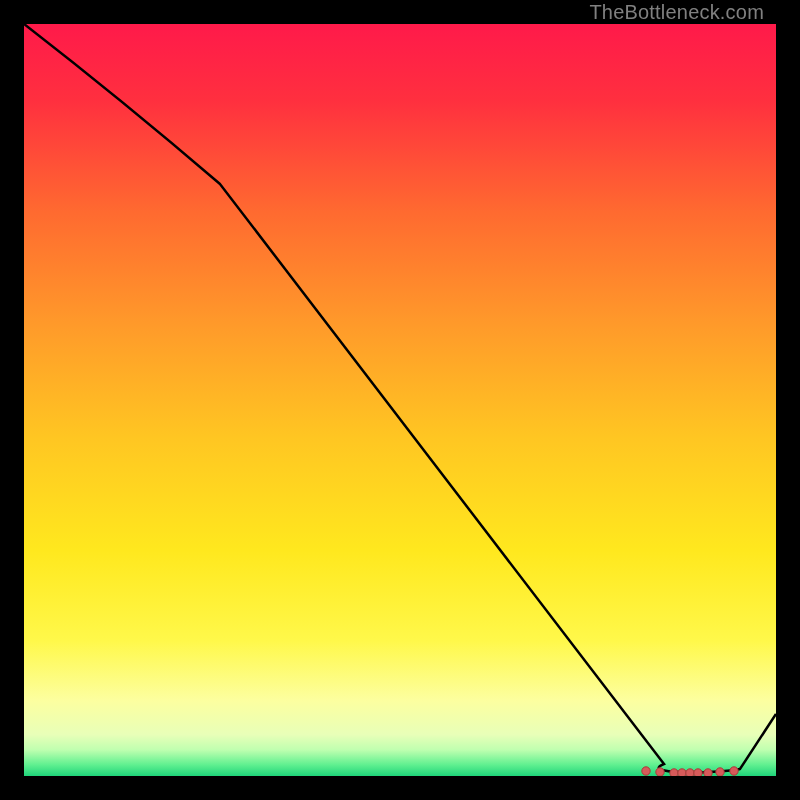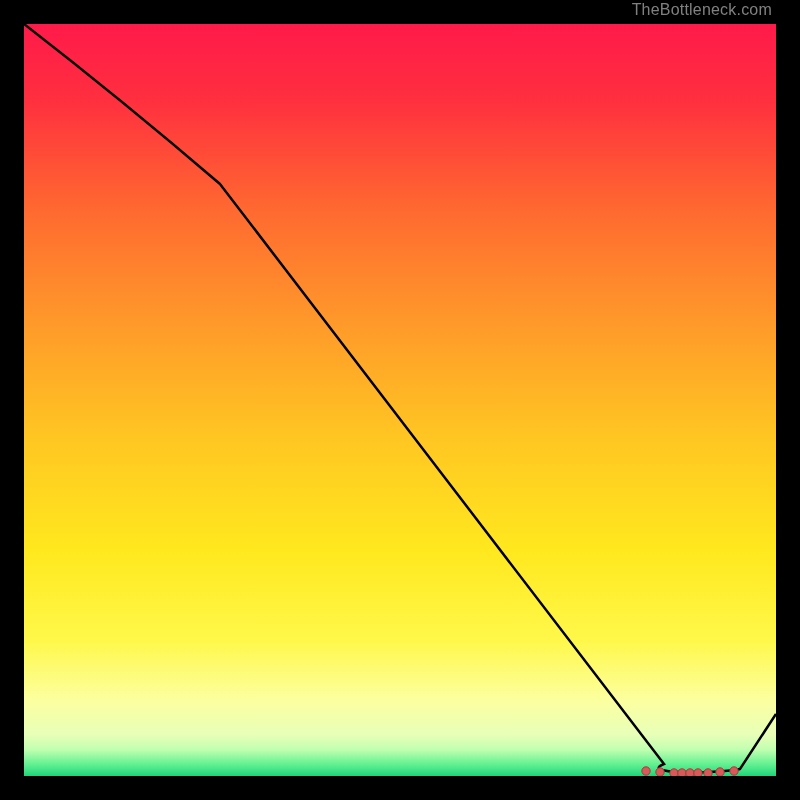--- a/index.html
+++ b/index.html
@@ -15,23 +15,23 @@
     position: absolute;
     left: 24px;
     top: 24px;
     width: 752px;
     height: 752px;
     background: #000;
   }
   .watermark {
     position: absolute;
     top: 1px;
-    right: 28px;
+    right: 36px;
     color: #808080;
-    font-size: 16px;
+    font-size: 20px;
     font-weight: 400;
     letter-spacing: 0.2px;
     z-index: 10;
   }
   svg {
     position: absolute;
     left: 24px;
     top: 24px;
   }
 </style>

